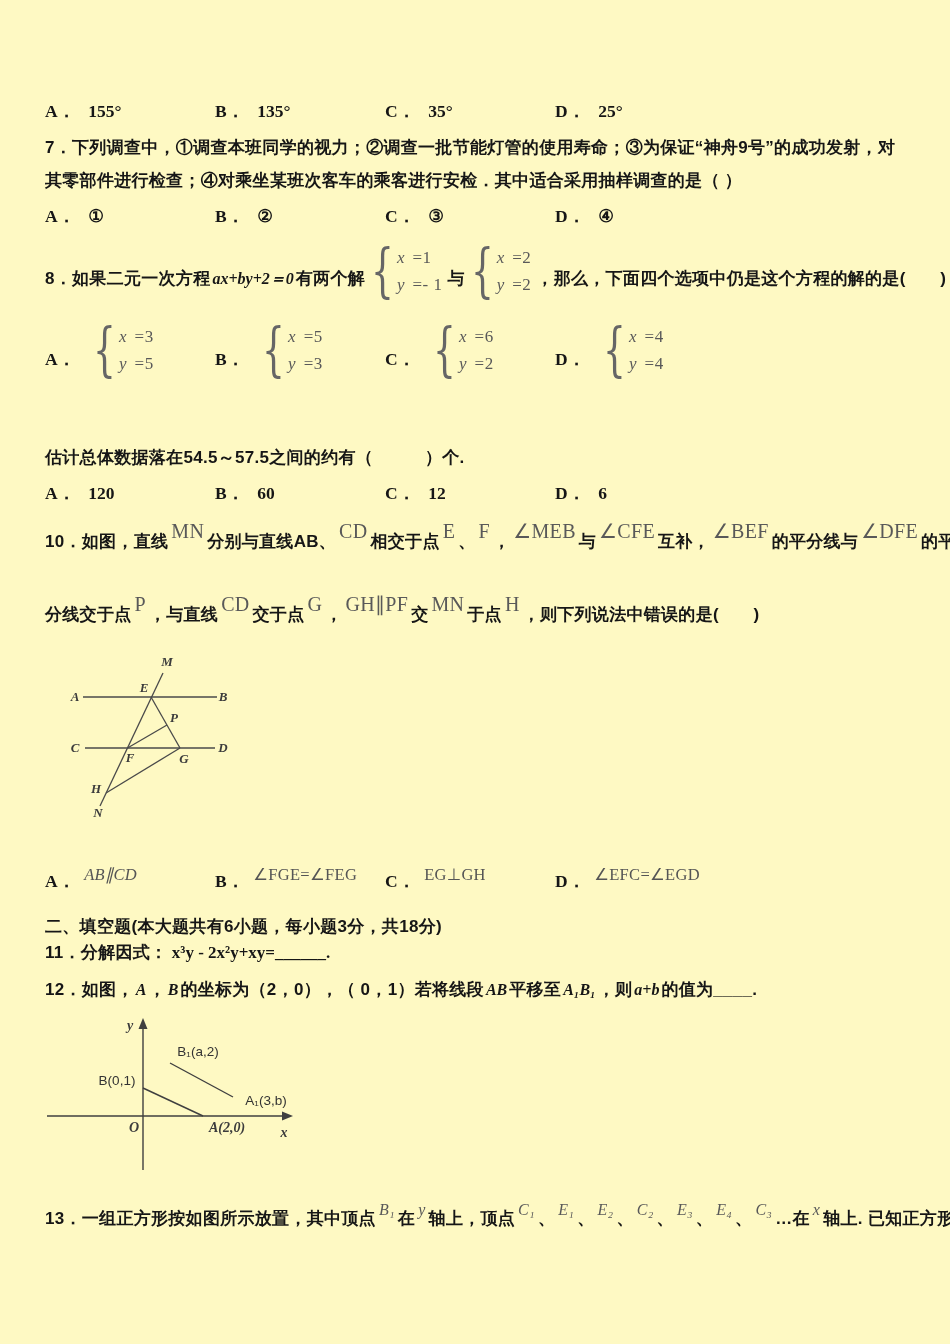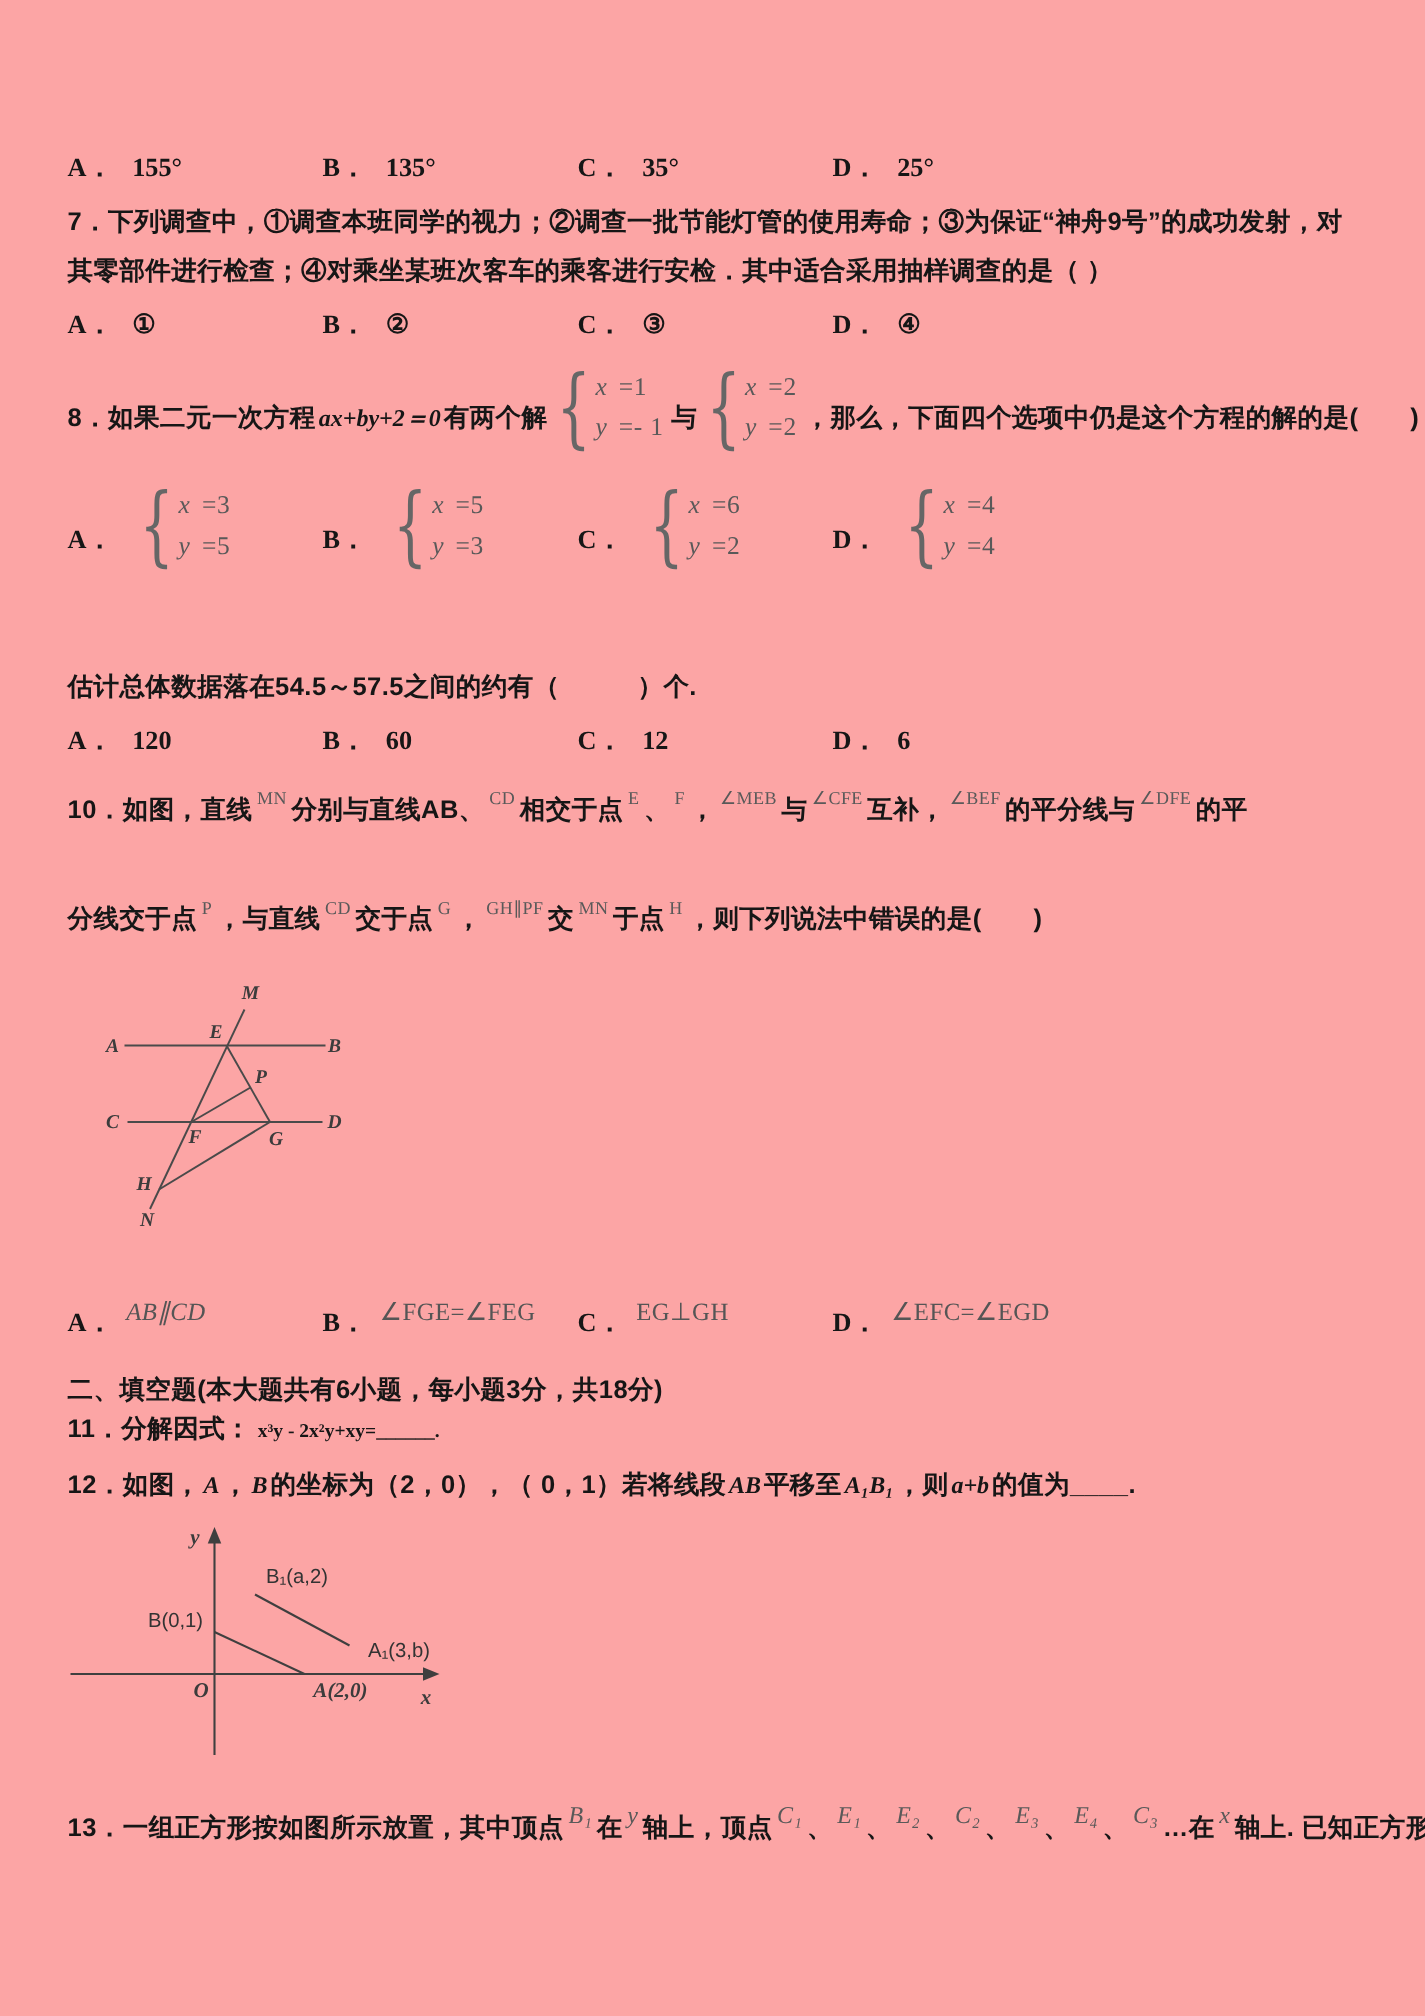--- a/index.html
+++ b/index.html
@@ -1,30 +1,30 @@
 <!DOCTYPE html>
 <html><head>
 <meta charset="utf-8">
 <style>
   html,body{margin:0;padding:0;background:#fff;}
-  .page{position:relative;width:950px;height:1344px;background:#fca5a5;overflow:hidden;
+  .page{position:relative;width:950px;height:1344px;background:#fef9c3;overflow:hidden;
         font-family:"Liberation Sans",sans-serif;}
   .row{position:absolute;left:45px;white-space:nowrap;}
   
   .cn, .seg-cn{font-family:"Liberation Sans",sans-serif;font-weight:700;font-size:17px;
         color:#161616;letter-spacing:.3px;text-align:center;}
   
-  .seg-m{font-family:"Liberation Serif",serif;font-weight:400;font-size:12px;color:#595959;
+  .seg-m{font-family:"Liberation Serif",serif;font-weight:400;font-size:20px;color:#595959;
         position:relative;top:-9px;padding:0 3px;letter-spacing:.3px;}
   .seg-mi{font-family:"Liberation Serif",serif;font-weight:400;font-style:italic;font-size:16px;
         color:#595959;position:relative;top:-9px;padding:0 3px;letter-spacing:.3px;}
   
   .seg-bi{font-family:"Liberation Serif",serif;font-weight:700;font-style:italic;font-size:16px;
         color:#161616;padding:0 2px;}
-  .bf{font-family:"Liberation Serif",serif;font-weight:700;font-size:13px;color:#161616;}
+  .bf{font-family:"Liberation Serif",serif;font-weight:700;font-size:17px;color:#161616;}
   
   .optrow{display:flex;}
   .opt{width:170px;}
   .opt-label{font-family:"Liberation Serif",serif;font-weight:700;font-size:17.5px;color:#161616;}
   .opt-val{font-family:"Liberation Serif",serif;font-weight:700;font-size:17.5px;color:#161616;margin-left:13px;}
   .opt-val.gray{font-weight:400;color:#555;font-size:16.5px;position:relative;top:-7px;margin-left:9px;letter-spacing:.3px;}
   .opt-val.gray.it{font-style:italic;}
   
   .sysrow{display:flex;align-items:center;height:62px;}
   .sysrow .tx{position:relative;top:7px;}

